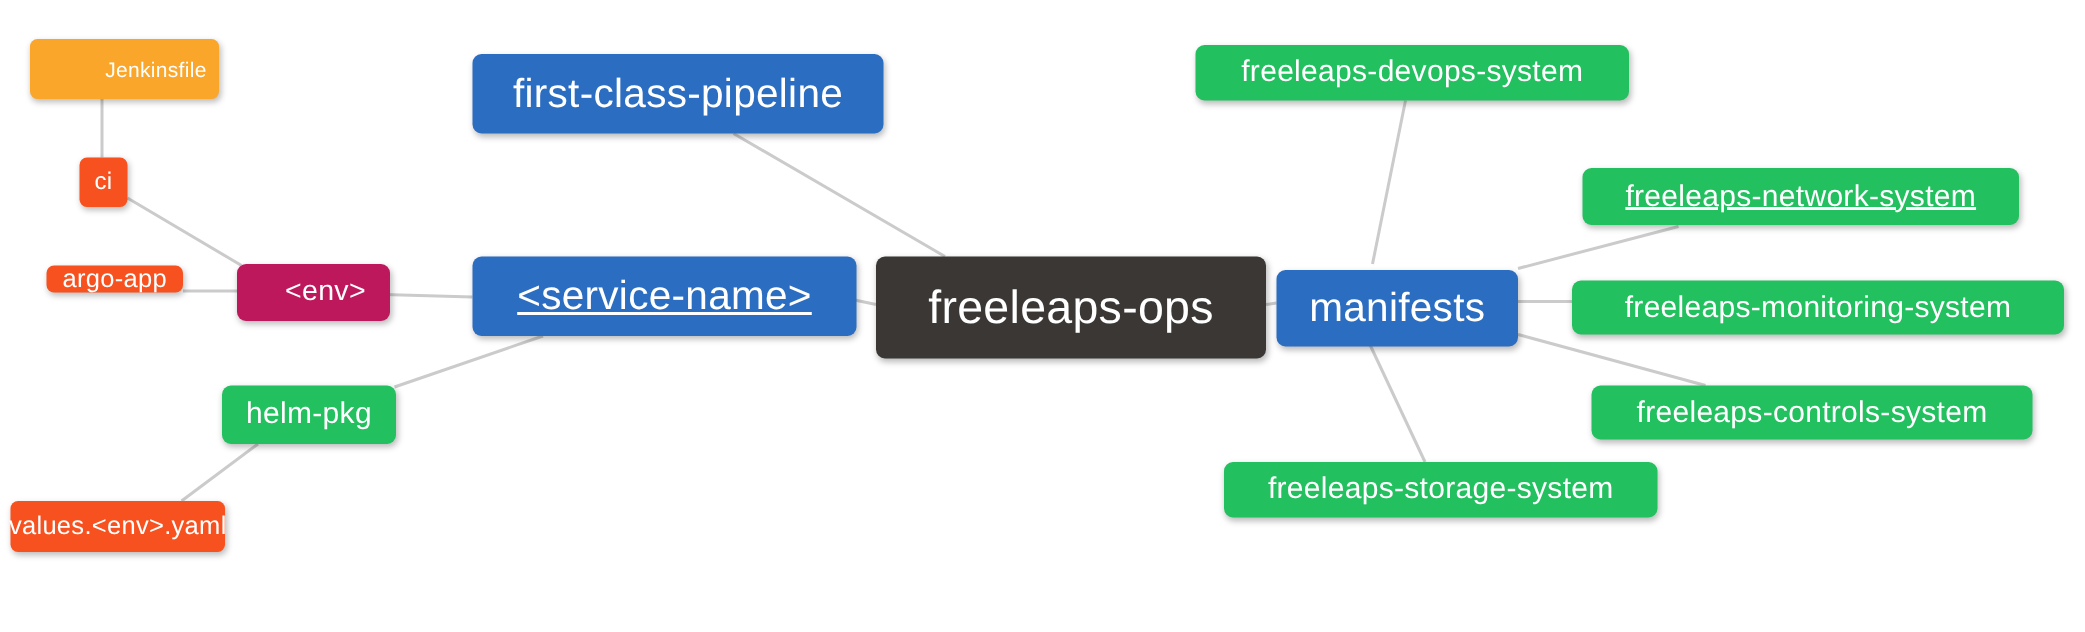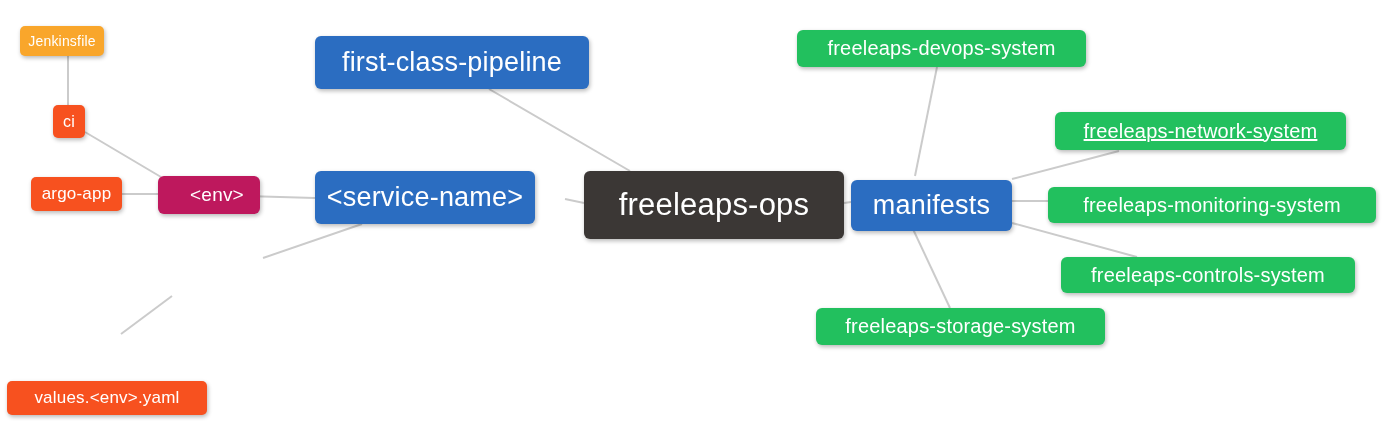--- a/index.html
+++ b/index.html
@@ -17,28 +17,28 @@
     display:flex;align-items:center;justify-content:center;
     color:#ffffff;
     border-radius:6px;
     box-shadow:1px 2px 4px rgba(0,0,0,0.28);
     white-space:nowrap;
     cursor:pointer;
     z-index:2;
     letter-spacing:0.2px;
   }
   
-  .n-jenkinsfile {left:20px;  top:26px;  width:84px;  height:30px; font-size:14px; border-radius:5px;}
+  .n-jenkinsfile {left:20px;  top:26px;  width:84px;  height:40px; font-size:14px; border-radius:5px;padding-left:42px;}
   .n-ci         {left:53px;  top:105px; width:32px;  height:33px; font-size:16px; border-radius:5px;}
-  .n-argo-app   {left:31px;  top:177px; width:91px;  height:34px; font-size:17px; border-radius:5px;}
+  .n-argo-app   {left:31px;  top:177px; width:91px;  height:18px; font-size:17px; border-radius:5px;}
   .n-env        {left:158px; top:176px; width:86px;  height:38px; font-size:19px;}
   .n-helm-pkg   {left:148px; top:257px; width:116px; height:39px; font-size:20px;}
-  .n-values     {left:7px;   top:334px; width:200px; height:34px; font-size:17px; border-radius:5px;margin-top:47px;}
+  .n-values     {left:7px;   top:334px; width:143px; height:34px; font-size:17px; border-radius:5px;}
   .n-fcp        {left:315px; top:36px;  width:274px; height:53px; font-size:27px;}
-  .n-service    {left:315px; top:171px; width:220px; height:53px; font-size:27px;}
+  .n-service    {left:315px; top:171px; width:256px; height:53px; font-size:27px;text-decoration:underline;}
   .n-ops        {left:584px; top:171px; width:260px; height:68px; font-size:31px;}
   .n-manifests  {left:851px; top:180px; width:161px; height:51px; font-size:27px;}
   .n-devops     {left:797px; top:30px;  width:289px; height:37px; font-size:20px;}
   .n-network    {left:1055px;top:112px; width:291px; height:38px; font-size:20px;}
   .n-monitoring {left:1048px;top:187px; width:328px; height:36px; font-size:20px;}
   .n-controls   {left:1061px;top:257px; width:294px; height:36px; font-size:20px;}
   .n-storage    {left:816px; top:308px; width:289px; height:37px; font-size:20px;}
 </style>
 </head>
 <body>
@@ -59,20 +59,21 @@
     <line x1="1012" y1="179" x2="1119" y2="151" stroke="#CBCBCB"></line>
     <line x1="1012" y1="201" x2="1048" y2="201" stroke="#CBCBCB"></line>
     <line x1="1012" y1="223" x2="1137" y2="257" stroke="#CBCBCB"></line>
     <line x1="912" y1="227" x2="950" y2="308" stroke="#CBCBCB"></line>
   </svg>
 
   <div class="node n-jenkinsfile" style="background: rgb(249, 166, 43); color: rgb(255, 255, 255);">Jenkinsfile</div>
   <div class="node n-ci" style="background: rgb(247, 81, 31); color: rgb(255, 255, 255);">ci</div>
   <div class="node n-argo-app" style="background: rgb(247, 81, 31); color: rgb(255, 255, 255);">argo-app</div>
   <div class="node n-env" style="background: #be185d; color: rgb(255, 255, 255); padding-left: 16px;">&lt;env&gt;</div>
+  <div class="node n-helm-pkg" style="background: rgb(34, 192, 94); color: rgb(255, 255, 255);">helm-pkg</div>
   <div class="node n-values" style="background: rgb(247, 81, 31); color: rgb(255, 255, 255);">values.&lt;env&gt;.yaml</div>
   <div class="node n-fcp" style="background: rgb(43, 109, 193); color: rgb(255, 255, 255);">first-class-pipeline</div>
   <div class="node n-service" style="background: rgb(43, 109, 193); color: rgb(255, 255, 255);">&lt;service-name&gt;</div>
   <div class="node n-ops" style="background: rgb(59, 55, 53); color: rgb(255, 255, 255);">freeleaps-ops</div>
   <div class="node n-manifests" style="background: rgb(43, 109, 193); color: rgb(255, 255, 255);">manifests</div>
   <div class="node n-devops" style="background: rgb(34, 192, 94); color: rgb(255, 255, 255);">freeleaps-devops-system</div>
   <div class="node n-network" style="background: rgb(34, 192, 94); color: rgb(255, 255, 255); text-decoration: underline;">freeleaps-network-system</div>
   <div class="node n-monitoring" style="background: rgb(34, 192, 94); color: rgb(255, 255, 255);">freeleaps-monitoring-system</div>
   <div class="node n-controls" style="background: rgb(34, 192, 94); color: rgb(255, 255, 255);">freeleaps-controls-system</div>
   <div class="node n-storage" style="background: rgb(34, 192, 94); color: rgb(255, 255, 255);">freeleaps-storage-system</div>

